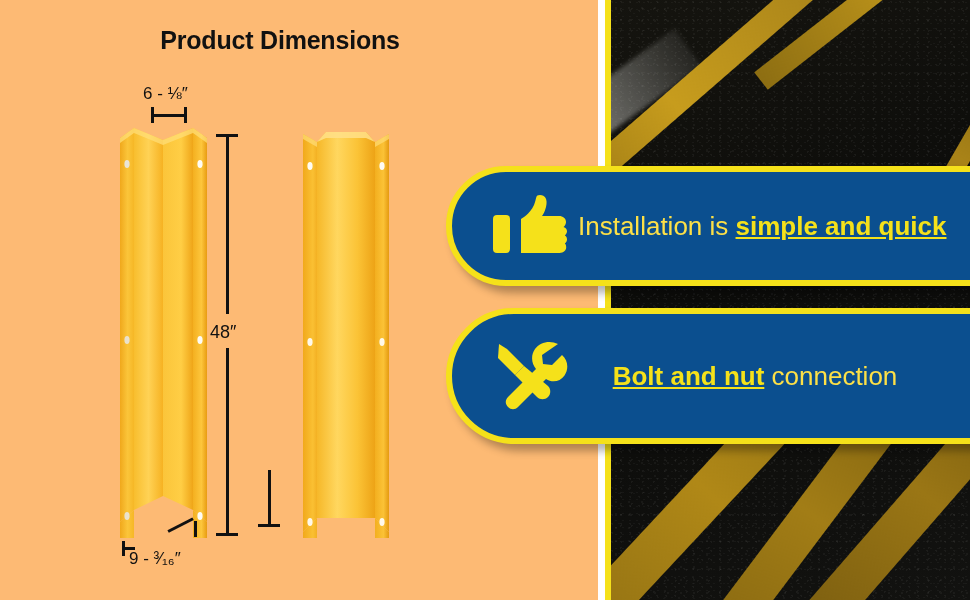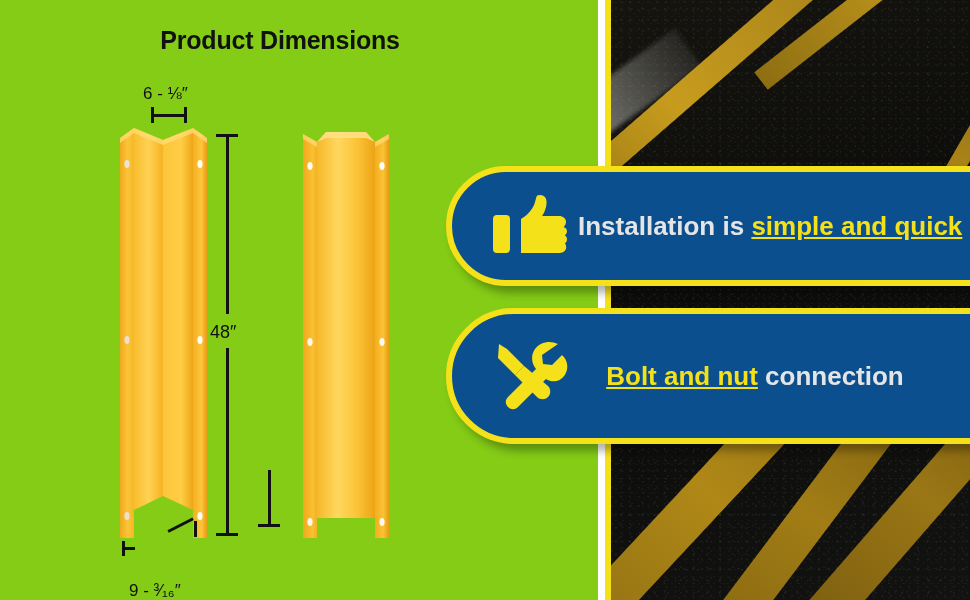--- a/index.html
+++ b/index.html
@@ -14,21 +14,21 @@
     overflow: hidden;
     background: #ffffff;
     font-family: "Liberation Sans", sans-serif;
   }
 
   
   #left-panel {
     position: absolute;
     left: 0; top: 0;
     width: 605px; height: 600px;
-    background: #84cc16;
+    background: #fdba74;
   }
   #page-title {
     position: absolute;
     left: 0; top: 26px;
     width: 560px;
     text-align: center;
     font-size: 25px;
     font-weight: bold;
     color: #111111;
     letter-spacing: -0.2px;
@@ -60,21 +60,21 @@
   #dim-width-tick-r { left: 184px; top: 107px; width: 2.5px; height: 16px; }
 
   
   #dim-h-tick-top { left: 216px; top: 134px; width: 22px; height: 2.5px; }
   #dim-h-tick-bot { left: 216px; top: 533px; width: 22px; height: 2.5px; }
   #dim-h-line-up  { left: 226px; top: 134px; width: 2.5px; height: 180px; }
   #dim-h-line-dn  { left: 226px; top: 348px; width: 2.5px; height: 187px; }
   #dim-h-label    { left: 210px; top: 322px; font-size: 18px; }
 
   
-  #dim-d-label { left: 129px; top: 581px; }
+  #dim-d-label { left: 129px; top: 549px; }
   #dim-d-tick-l { left: 122px; top: 541px; width: 2.5px; height: 15px; }
   #dim-d-lead   { left: 123px; top: 547px; width: 12px; height: 2.5px; }
   #dim-d-diag {
     left: 168px; top: 530px; width: 28px; height: 2.5px;
     transform: rotate(-27deg); transform-origin: left center;
   }
   #dim-d-tick-r { left: 194px; top: 521px; width: 2.5px; height: 16px; }
 
   
   #dim-mid-cap  { left: 258px; top: 524px; width: 22px; height: 2.5px; }
@@ -183,21 +183,21 @@
     font-size: 26px;
     color: #ffffff;
     white-space: nowrap;
     line-height: 1.1;
   }
   .banner-text .hl {
     color: #f5e11a;
     font-weight: bold;
     text-decoration: underline;
   }
-  .banner-text .pl { color: #e5e5e5; font-weight: bold; }
+  .banner-text .pl { color: #fde047; font-weight: normal; }
 </style>
 </head>
 <body>
 
 <div id="stage">
 
   <div id="left-panel">
 
     <div id="page-title">Product Dimensions</div>
 

